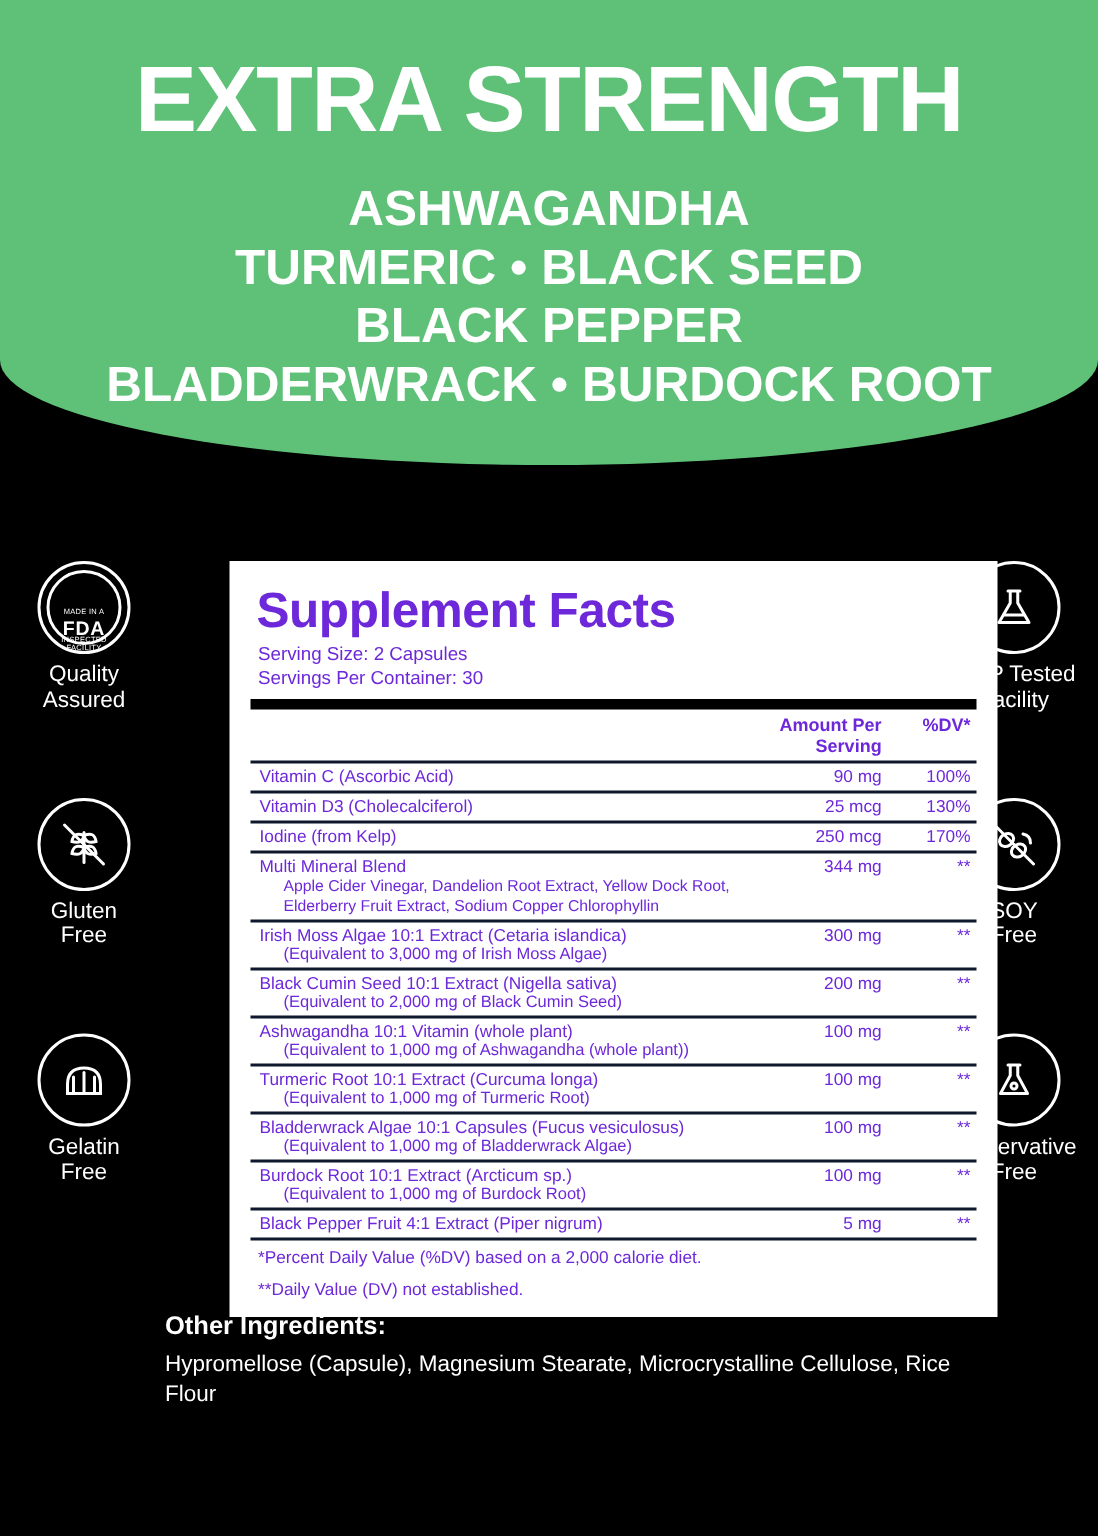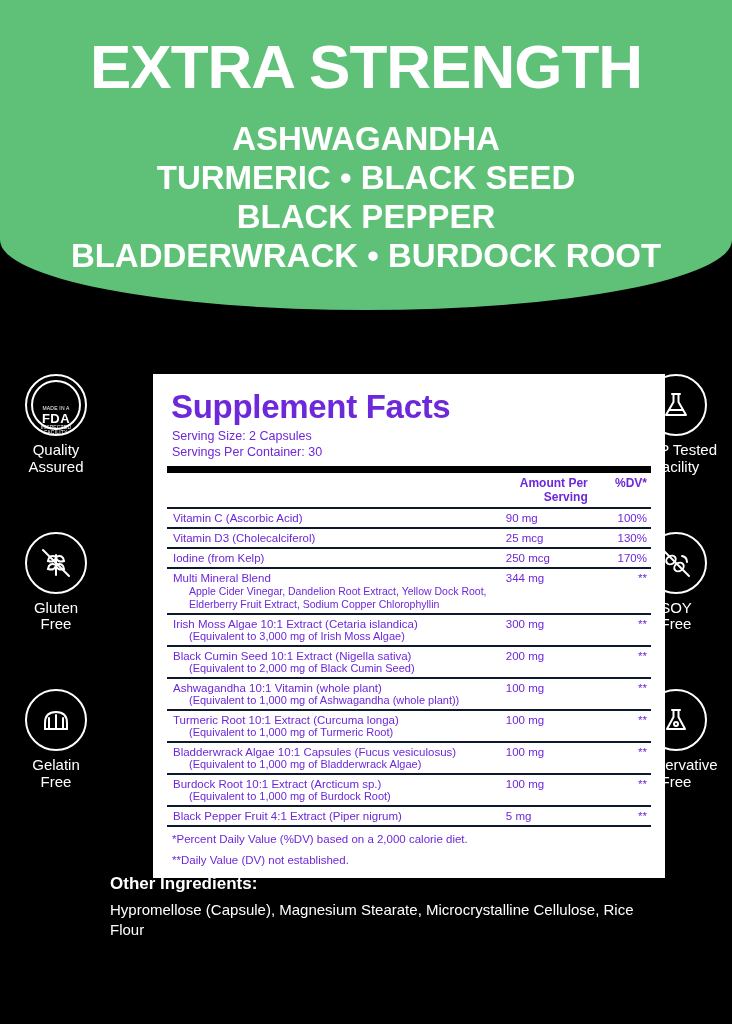--- a/index.html
+++ b/index.html
@@ -117,21 +117,21 @@
   table.f {
     width: 100%;
     border-collapse: collapse;
     font-size: 11.5px;
   }
   table.f td {
     padding: 3px 0 3px 0;
     vertical-align: top;
   }
   .col-name { width: 70%; padding-left: 6px !important; }
-  .col-amt  { width: 19%; padding-right: 10px !important; }
+  .col-amt  { width: 19%; text-align: right; padding-right: 10px !important; }
   .col-dv   { width: 11%; text-align: right; padding-right: 4px !important; }
   .hdr-row td {
     font-weight: bold;
     font-size: 12px;
     padding-bottom: 3px;
     padding-top: 2px;
   }
   .hdr-row .col-amt { text-align: right; }
   .line-row td { border-bottom: 2px solid #0f172a; }
   .nm { display: block; }

